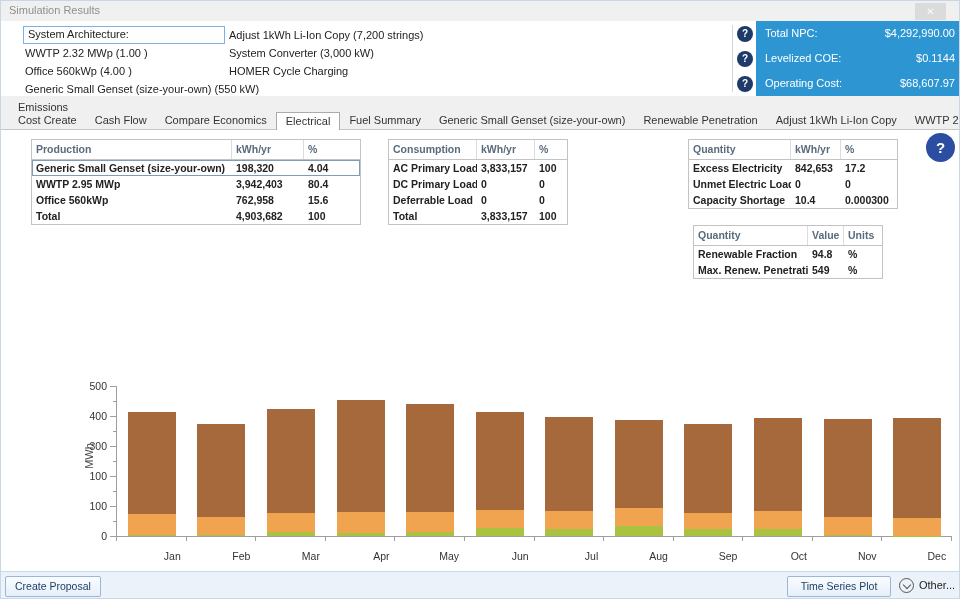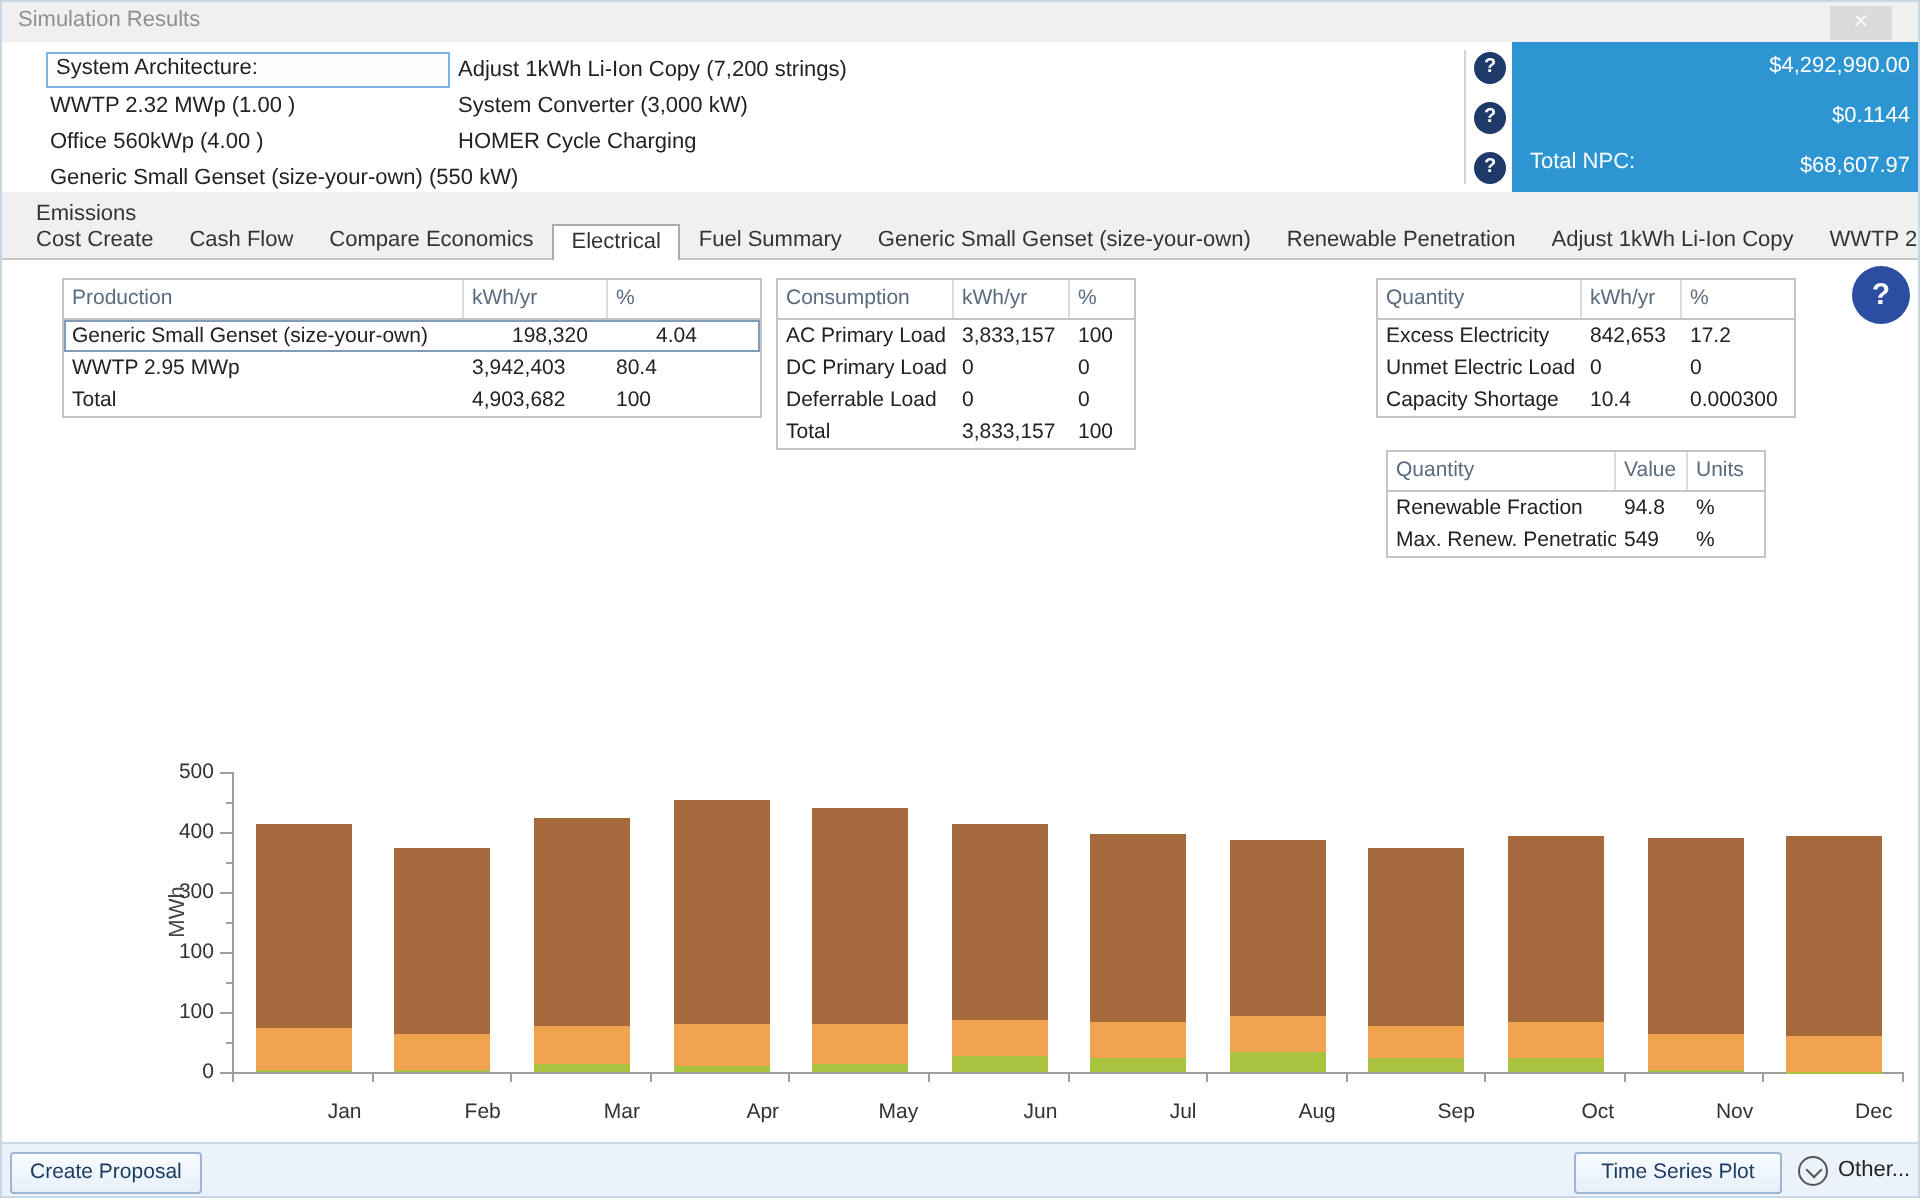--- a/index.html
+++ b/index.html
@@ -15,34 +15,34 @@
   .header{position:absolute;left:0;top:20px;width:100%;height:75px;background:#fff;border-bottom:1px solid #D9E7F4;}
   .sysarch-box{position:absolute;left:22px;top:5px;width:196px;height:15px;border:1px solid #7EB2E4;background:#FEFEFF;font-size:11px;color:#222;padding:1px 0 0 4px;}
   .sa-col{position:absolute;font-size:11px;color:#222;}
   .sa-col div{height:18px;line-height:18px;white-space:nowrap;}
   #sysarch-left{left:24px;top:23px;}
   #sysarch-right{left:228px;top:5px;}
   .vsep{position:absolute;left:731px;top:4px;width:1px;height:67px;background:#D4D4D4;}
   .qmark{position:absolute;left:736px;width:16px;height:16px;border-radius:50%;background:#1D3A69;color:#fff;font-size:10px;font-weight:bold;text-align:center;line-height:16px;cursor:pointer;}
   .metrics-panel{position:absolute;left:755px;top:0;width:205px;height:75px;background:#2E95D3;}
   .metric-row{position:absolute;left:0;width:100%;height:25px;font-size:11px;color:#fff;line-height:25px;}
-  .metric-row .lab{position:absolute;left:9px;margin-top:48px;}
+  .metric-row .lab{position:absolute;left:9px;}
   .metric-row .val{position:absolute;right:6px;}
 
   
   .tabstrip{position:absolute;left:0;top:95px;width:100%;height:34px;background:#F0F0F0;}
   .tab{display:inline-block;font-size:11px;color:#333;padding:2px 9px;cursor:pointer;white-space:nowrap;box-sizing:border-box;}
   .tabrow1{position:absolute;left:8px;top:1px;height:16px;}
   .tabrow2{position:absolute;left:0;top:16px;width:100%;height:18px;border-bottom:1px solid #C6C6C6;padding-left:8px;box-sizing:border-box;display:flex;align-items:flex-end;}
   .tabrow2 .tab{height:17px;}
   .tabrow2 .tab.active{background:#fff;border:1px solid #ABABAB;border-bottom:none;height:18px;margin-bottom:-1px;}
 
   
   .content{position:absolute;left:0;top:129px;width:100%;height:441px;background:#fff;}
-  .tbl{position:absolute;background:#fff;border:1px solid #C3C3C3;font-size:10.5px;color:#222;}
+  .tbl{position:absolute;background:#fff;border:1px solid #C3C3C3;font-size:10.5px;color:#222;font-weight:bold;}
   .tbl .hrow{display:flex;height:19px;border-bottom:1px solid #C3C3C3;color:#5A6B7D;}
   .tbl .hrow .cell{border-right:1px solid #DCDCDC;}
   .tbl .hrow .cell:last-child{border-right:none;}
   .tbl .drow{display:flex;height:16px;}
   .cell{box-sizing:border-box;padding:2px 4px 0;white-space:nowrap;overflow:hidden;}
   .hrow .cell{padding-top:3px;}
   .drow.sel{outline:1px solid #7F9DB9;outline-offset:-1px;}
   .big-help{position:absolute;left:925px;top:3px;width:29px;height:29px;border-radius:50%;background:#2B4DA2;color:#fff;font-size:15px;font-weight:bold;text-align:center;line-height:29px;cursor:pointer;}
 
   
@@ -131,27 +131,32 @@
   <div class="content">
     <div id="tbl-production">
         <div class="tbl" style="left: 30px; top: 9px;">
           <div class="hrow">
             <div class="cell" style="width: 200px;">Production</div>
             <div class="cell" style="width: 72px;">kWh/yr</div>
             <div class="cell" style="width: 56px;">%</div>
           </div>
           <div class="drow sel">
             <div class="cell" style="width: 200px;">Generic Small Genset (size-your-own)</div>
-            <div class="cell" style="width: 72px; margin-left: 20px;">198,320</div>
+            <div class="cell" style="width: 72px;">198,320</div>
             <div class="cell" style="width: 56px;">4.04</div>
           </div>
           <div class="drow">
             <div class="cell" style="width: 200px;">WWTP 2.95 MWp</div>
             <div class="cell" style="width: 72px;">3,942,403</div>
             <div class="cell" style="width: 56px;">80.4</div>
+          </div>
+          <div class="drow">
+            <div class="cell" style="width: 200px;">Office 560kWp</div>
+            <div class="cell" style="width: 72px;">762,958</div>
+            <div class="cell" style="width: 56px;">15.6</div>
           </div>
           <div class="drow">
             <div class="cell" style="width: 200px;">Total</div>
             <div class="cell" style="width: 72px;">4,903,682</div>
             <div class="cell" style="width: 56px;">100</div>
           </div>
         </div>
       </div>
     <div id="tbl-consumption">
         <div class="tbl" style="left: 387px; top: 9px;">

